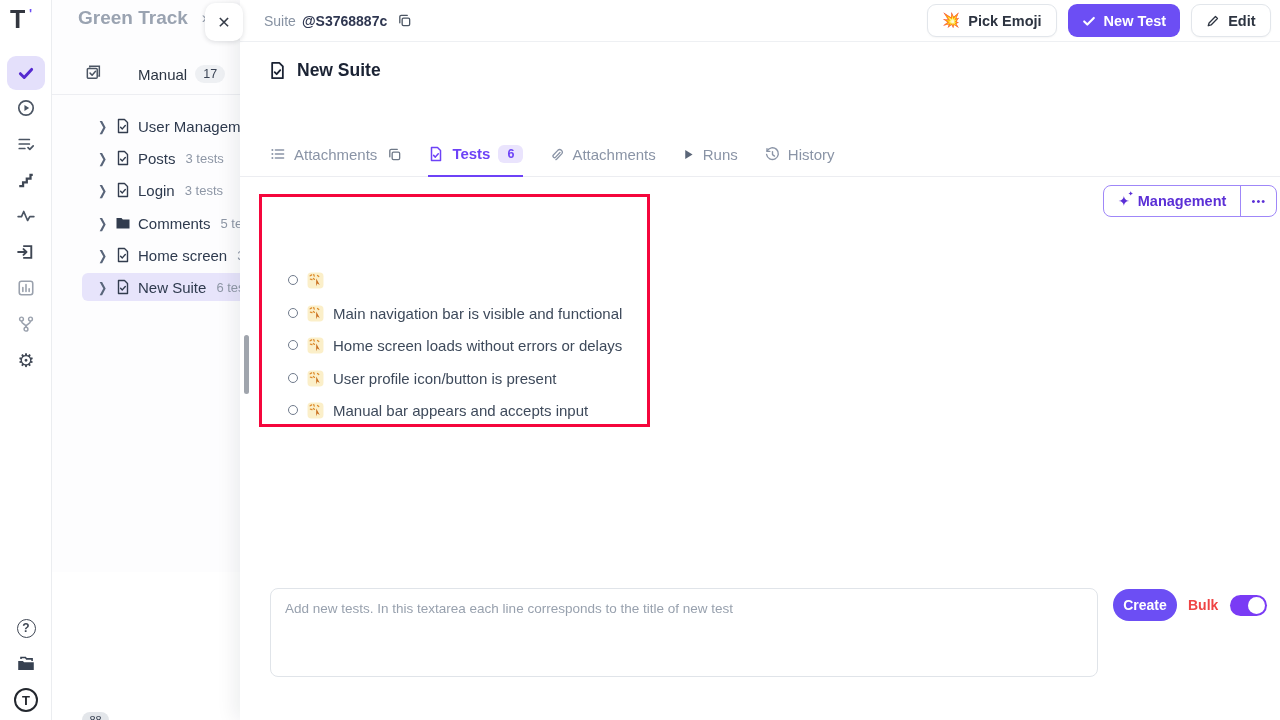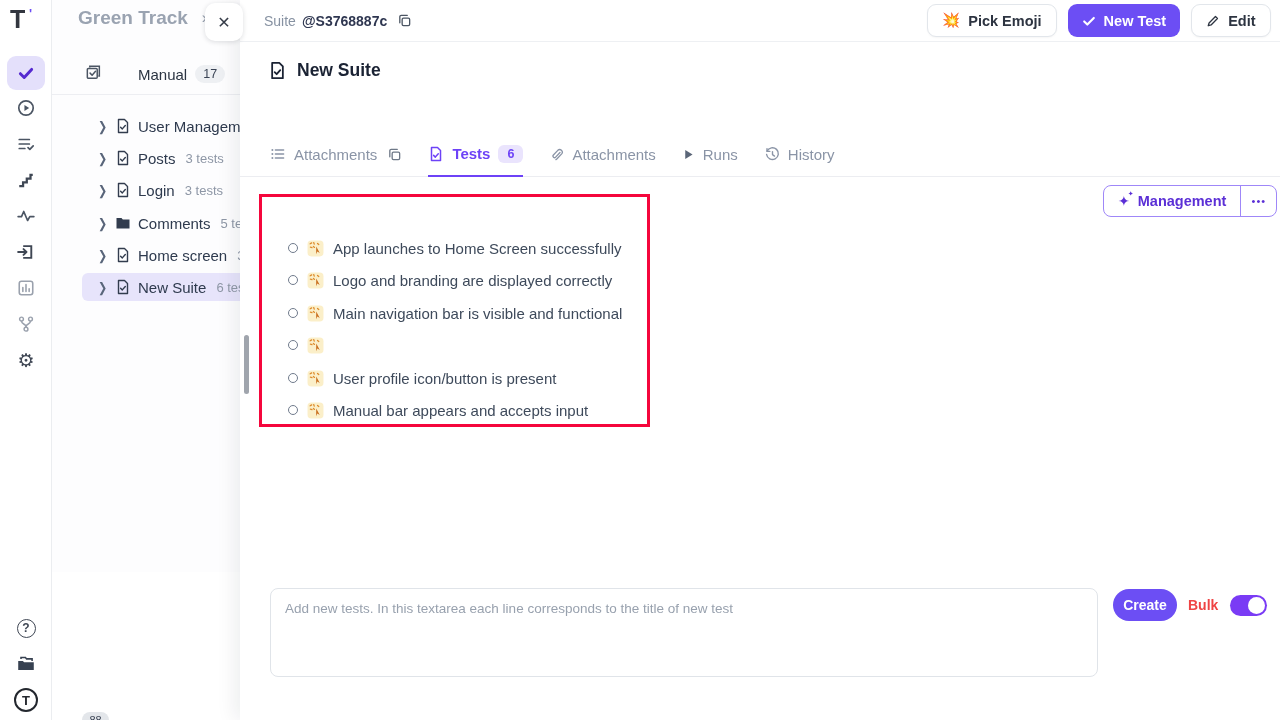--- a/index.html
+++ b/index.html
@@ -370,54 +370,45 @@
         <path d="M3.1 5.1a5.9 5.9 0 1 1-.5 3.4" fill="none" stroke="#8a94a6" stroke-width="1.4" stroke-linecap="round"></path>
         <path d="M3 2.6v2.8h2.8" fill="none" stroke="#8a94a6" stroke-width="1.4" stroke-linecap="round" stroke-linejoin="round"></path>
         <path d="M8.5 5.6v3l2 1.5" fill="none" stroke="#8a94a6" stroke-width="1.4" stroke-linecap="round" stroke-linejoin="round"></path>
       </svg>
       <span>History</span>
     </div>
   </div>
 
   <div class="annotation-box"></div>
 
-  <div class="test-row" style="top:234px">
-    <span class="status-circle"></span>
-    <svg width="17" height="17" viewBox="0 0 16 16">
-        <rect x="0.5" y="0.5" width="15" height="15" rx="3.5" fill="#fbefc9"></rect>
-        <path d="M3 3.6l1.4-.9M6.3 2.4l.5 1.5M9.9 3.2l1.2 1M3.2 6.8l1.5.3M6 6l1 1" stroke="#dd8b2c" stroke-width="1.2" stroke-linecap="round"></path>
-        <path d="M8.7 6l3.3 6.3-2.3-1.4-1.1 2.4z" fill="#c96f1f"></path>
-      </svg>
-    <span class="test-title">App launches to Home Screen successfully</span>
-  </div>
   <div class="test-row" style="top:266px">
     <span class="status-circle"></span>
     <svg width="17" height="17" viewBox="0 0 16 16">
         <rect x="0.5" y="0.5" width="15" height="15" rx="3.5" fill="#fbefc9"></rect>
         <path d="M3 3.6l1.4-.9M6.3 2.4l.5 1.5M9.9 3.2l1.2 1M3.2 6.8l1.5.3M6 6l1 1" stroke="#dd8b2c" stroke-width="1.2" stroke-linecap="round"></path>
         <path d="M8.7 6l3.3 6.3-2.3-1.4-1.1 2.4z" fill="#c96f1f"></path>
       </svg>
-    <span class="test-title">Logo and branding are displayed correctly</span>
   </div>
   <div class="test-row" style="top:299px">
     <span class="status-circle"></span>
     <svg width="17" height="17" viewBox="0 0 16 16">
         <rect x="0.5" y="0.5" width="15" height="15" rx="3.5" fill="#fbefc9"></rect>
         <path d="M3 3.6l1.4-.9M6.3 2.4l.5 1.5M9.9 3.2l1.2 1M3.2 6.8l1.5.3M6 6l1 1" stroke="#dd8b2c" stroke-width="1.2" stroke-linecap="round"></path>
         <path d="M8.7 6l3.3 6.3-2.3-1.4-1.1 2.4z" fill="#c96f1f"></path>
       </svg>
     <span class="test-title">Main navigation bar is visible and functional</span>
   </div>
   <div class="test-row" style="top:331px">
     <span class="status-circle"></span>
     <svg width="17" height="17" viewBox="0 0 16 16">
         <rect x="0.5" y="0.5" width="15" height="15" rx="3.5" fill="#fbefc9"></rect>
         <path d="M3 3.6l1.4-.9M6.3 2.4l.5 1.5M9.9 3.2l1.2 1M3.2 6.8l1.5.3M6 6l1 1" stroke="#dd8b2c" stroke-width="1.2" stroke-linecap="round"></path>
         <path d="M8.7 6l3.3 6.3-2.3-1.4-1.1 2.4z" fill="#c96f1f"></path>
       </svg>
+    <span class="test-title">Home screen loads without errors or delays</span>
   </div>
   <div class="test-row" style="top:364px">
     <span class="status-circle"></span>
     <svg width="17" height="17" viewBox="0 0 16 16">
         <rect x="0.5" y="0.5" width="15" height="15" rx="3.5" fill="#fbefc9"></rect>
         <path d="M3 3.6l1.4-.9M6.3 2.4l.5 1.5M9.9 3.2l1.2 1M3.2 6.8l1.5.3M6 6l1 1" stroke="#dd8b2c" stroke-width="1.2" stroke-linecap="round"></path>
         <path d="M8.7 6l3.3 6.3-2.3-1.4-1.1 2.4z" fill="#c96f1f"></path>
       </svg>
     <span class="test-title">User profile icon/button is present</span>
   </div>

